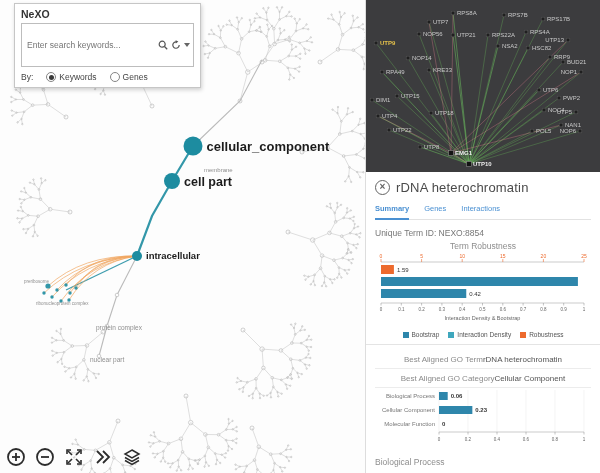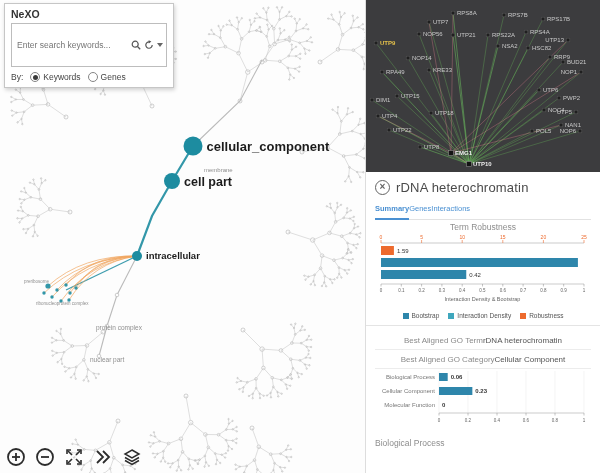--- a/index.html
+++ b/index.html
@@ -3,46 +3,46 @@
 <meta charset="utf-8">
 <style>
   html,body{margin:0;padding:0;}
   body{width:600px;height:473px;overflow:hidden;font-family:"Liberation Sans",sans-serif;background:#fff;}
   .app{position:relative;width:600px;height:473px;}
 
   
   .left{position:absolute;left:0;top:0;width:365px;height:473px;background:#fdfdfd;overflow:hidden;}
   #tree-svg{position:absolute;left:0;top:0;}
 
-  .search-card{position:absolute;left:4px;top:3px;width:170px;background:#fff;border:1px solid #c6c6c6;
+  .search-card{position:absolute;left:14px;top:3px;width:187px;background:#fff;border:1px solid #c6c6c6;
     box-shadow:1px 2px 4px rgba(0,0,0,.18);padding:4px 6px 5px;box-sizing:border-box;z-index:5;}
   .search-title{font-size:10.5px;font-weight:bold;color:#333;margin-bottom:3px;}
   .search-box{display:flex;align-items:center;border:1px solid #bdbdbd;background:#fff;padding:15px 3px;gap:3px;}
   .search-box input{border:none;outline:none;flex:1;font-size:8.5px;color:#555;min-width:0;font-family:"Liberation Sans",sans-serif;background:transparent;}
   .sicon{flex:0 0 auto;display:block;cursor:pointer;}
   .caret{width:0;height:0;border-left:3.5px solid transparent;border-right:3.5px solid transparent;border-top:4.5px solid #666;display:inline-block;cursor:pointer;}
-  .by-row{display:flex;align-items:center;gap:7px;font-size:8.5px;color:#444;margin-top:5px;}
+  .by-row{display:flex;align-items:center;gap:13px;font-size:8.5px;color:#444;margin-top:5px;}
   .opt{display:inline-flex;align-items:flex-start;gap:3px;cursor:pointer;}
   .radio{width:8px;height:8px;border:1px solid #858585;border-radius:50%;display:inline-block;position:relative;background:#fff;}
   .radio.on::after{content:'';position:absolute;left:1.5px;top:1.5px;right:1.5px;bottom:1.5px;background:#3a3a3a;border-radius:50%;}
 
   .nav-controls{position:absolute;left:6px;bottom:6px;display:flex;align-items:center;gap:9px;z-index:5;}
   .navbtn{background:none;border:none;padding:0;cursor:pointer;line-height:0;}
 
   
   .right{position:absolute;left:365px;top:0;width:235px;height:473px;border-left:1px solid #ddd;box-sizing:border-box;background:#fff;}
   .network{position:relative;width:234px;height:172px;background:#3c3c3e;overflow:hidden;}
   #net-svg{display:block;}
 
   .detail{position:relative;width:234px;height:301px;background:#fff;padding:0 9px;box-sizing:border-box;overflow:hidden;}
   .detail-header{display:flex;align-items:center;gap:6px;padding-top:8px;}
   .close-btn{flex:0 0 auto;width:13px;height:13px;border:1.4px solid #636363;border-radius:50%;color:#636363;
     font-size:10px;line-height:12px;text-align:center;cursor:pointer;font-weight:bold;}
   .detail-title{font-size:13px;color:#4a4a4a;font-weight:500;letter-spacing:.2px;}
-  .tabs{display:flex;margin-top:9px;border-bottom:1px solid #e2e2e2;}
+  .tabs{display:flex;gap:15px;margin-top:9px;border-bottom:1px solid #e2e2e2;}
   .tab{font-size:7.5px;color:#4a90d2;padding-bottom:5px;cursor:pointer;}
   .tab.active{font-weight:bold;border-bottom:2px solid #4a90d2;margin-bottom:-1px;}
   .term-id{font-size:8.5px;color:#777;margin:8px 0 3px;}
   .section-heading{font-size:8.5px;color:#8d8d8d;margin:2px 0 1px;}
   .section-heading.center{text-align:center;}
   .legend{display:flex;justify-content:center;align-items:center;gap:9px;font-size:6.5px;color:#555;margin-top:1px;}
   .litem{display:inline-flex;align-items:center;gap:3px;}
   .sq{width:6px;height:6px;display:inline-block;}
   .divider{border-top:1px solid #e4e4e4;margin:6px -9px 5px;}
   .go-row{display:flex;justify-content:center;align-items:center;font-size:8px;color:#8a8a8a;
@@ -1423,20 +1423,21 @@
         <span class="close-btn">×</span>
         <span class="detail-title">rDNA heterochromatin</span>
       </div>
 
       <div class="tabs">
         <span class="tab active">Summary</span>
         <span class="tab">Genes</span>
         <span class="tab">Interactions</span>
       </div>
 
+      <div class="term-id">Unique Term ID: NEXO:8854</div>
 
       <div class="section-heading center">Term Robustness</div>
       <svg id="rob-chart" width="215" height="74" viewBox="0 0 215 74">
           <line x1="6" y1="10" x2="209" y2="10" stroke="#aaa" stroke-width="0.6"></line>
           <line x1="6" y1="7" x2="6" y2="10" stroke="#ed6a2d" stroke-width="0.6"></line>
           <text x="6" y="5.5" text-anchor="middle" font-size="5" fill="#ed6a2d">0</text>
           <line x1="46.6" y1="7" x2="46.6" y2="10" stroke="#ed6a2d" stroke-width="0.6"></line>
           <text x="46.6" y="5.5" text-anchor="middle" font-size="5" fill="#ed6a2d">5</text>
           <line x1="87.2" y1="7" x2="87.2" y2="10" stroke="#ed6a2d" stroke-width="0.6"></line>
           <text x="87.2" y="5.5" text-anchor="middle" font-size="5" fill="#ed6a2d">10</text>

